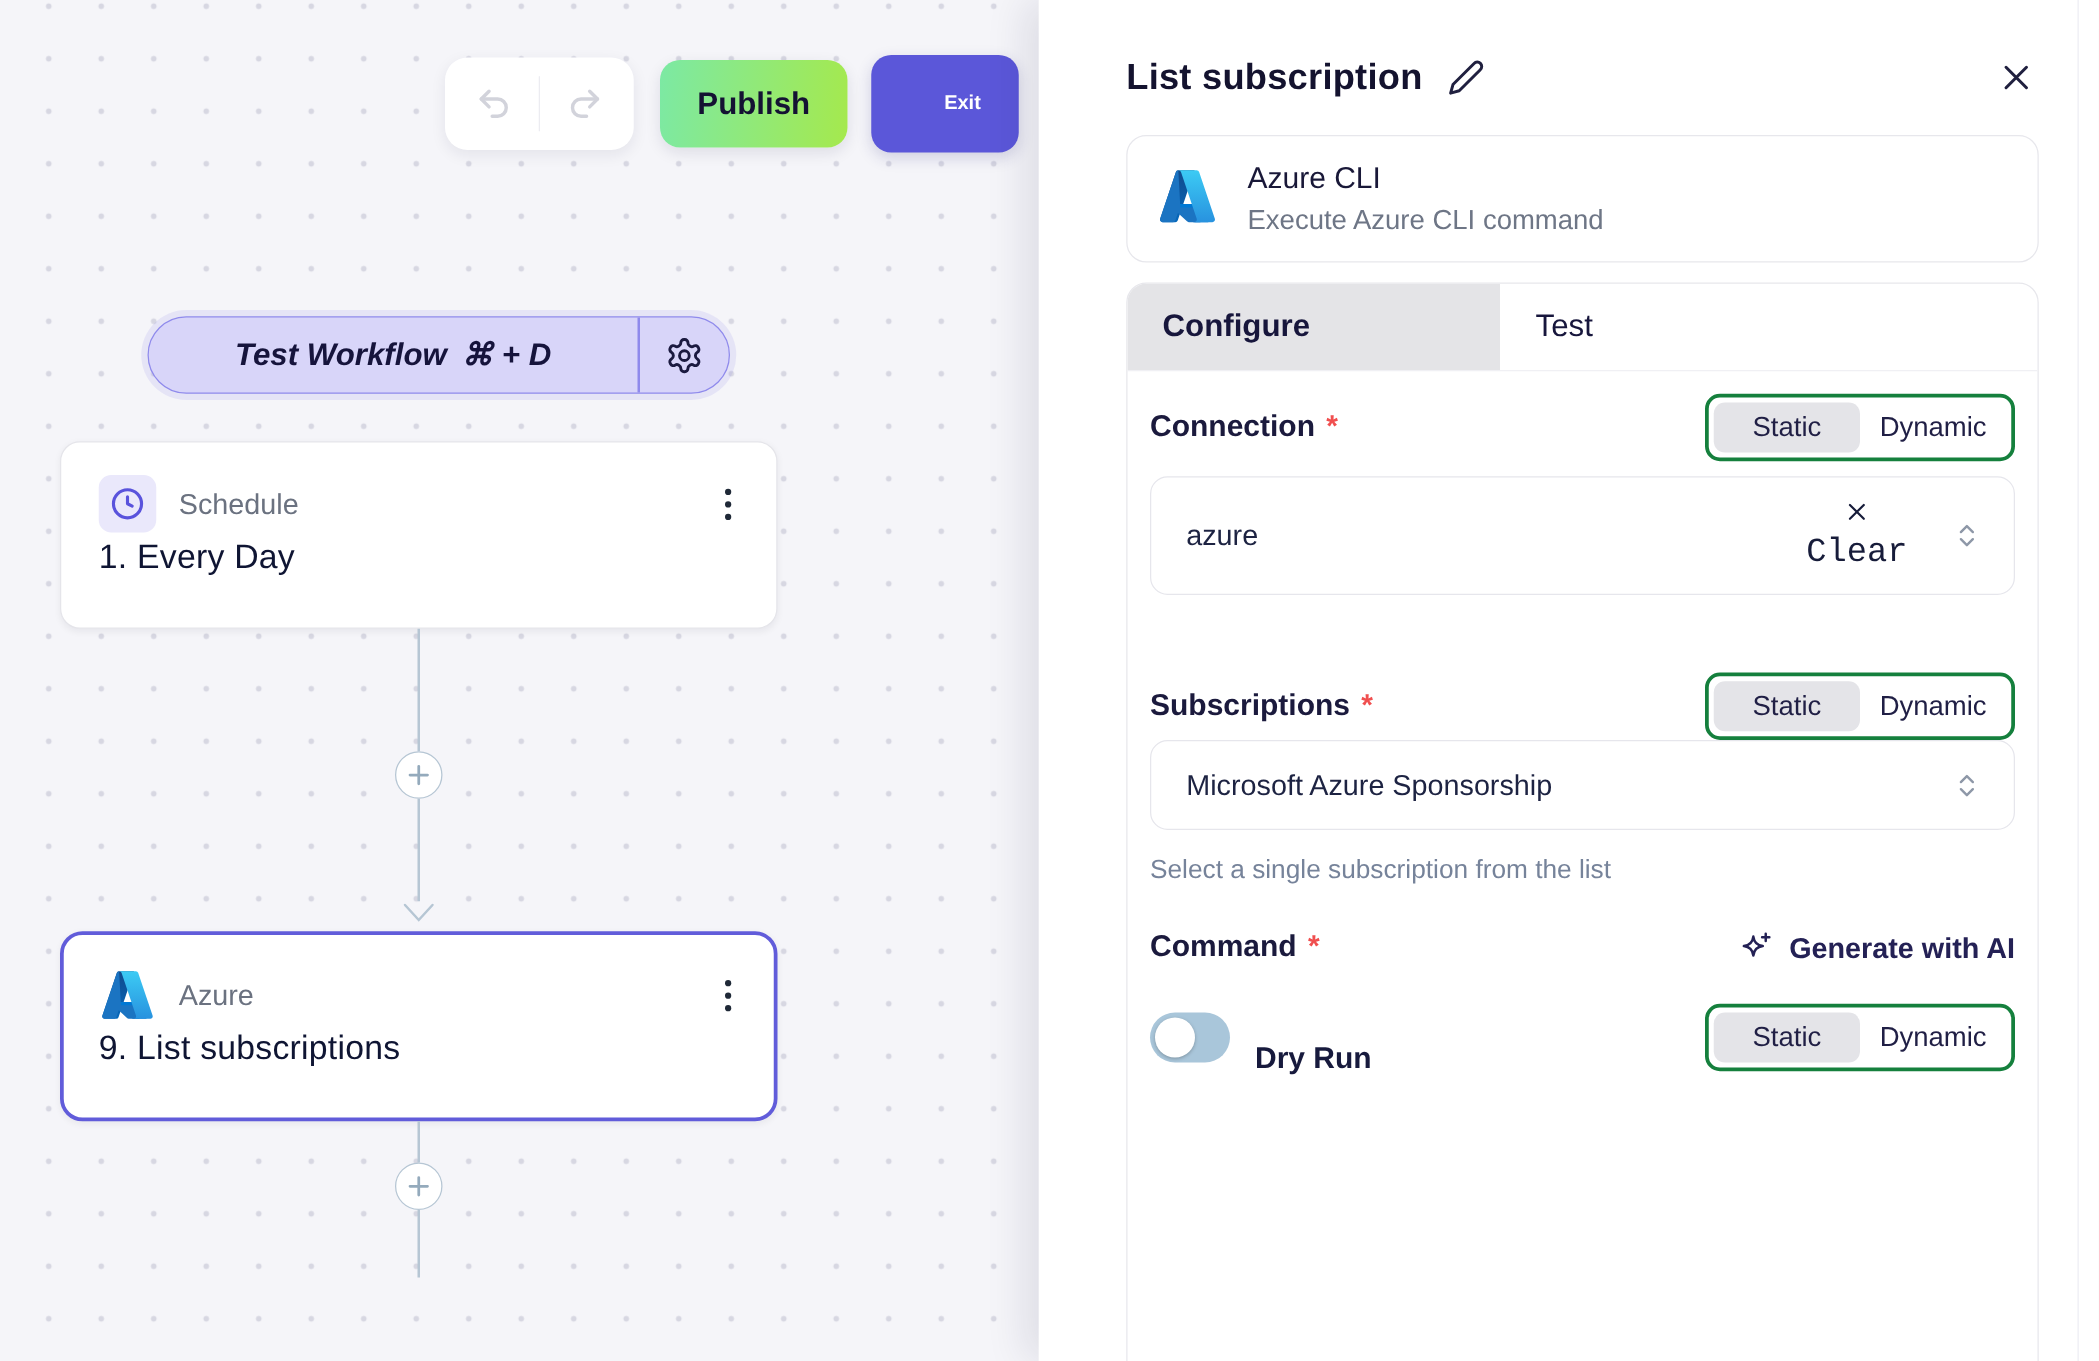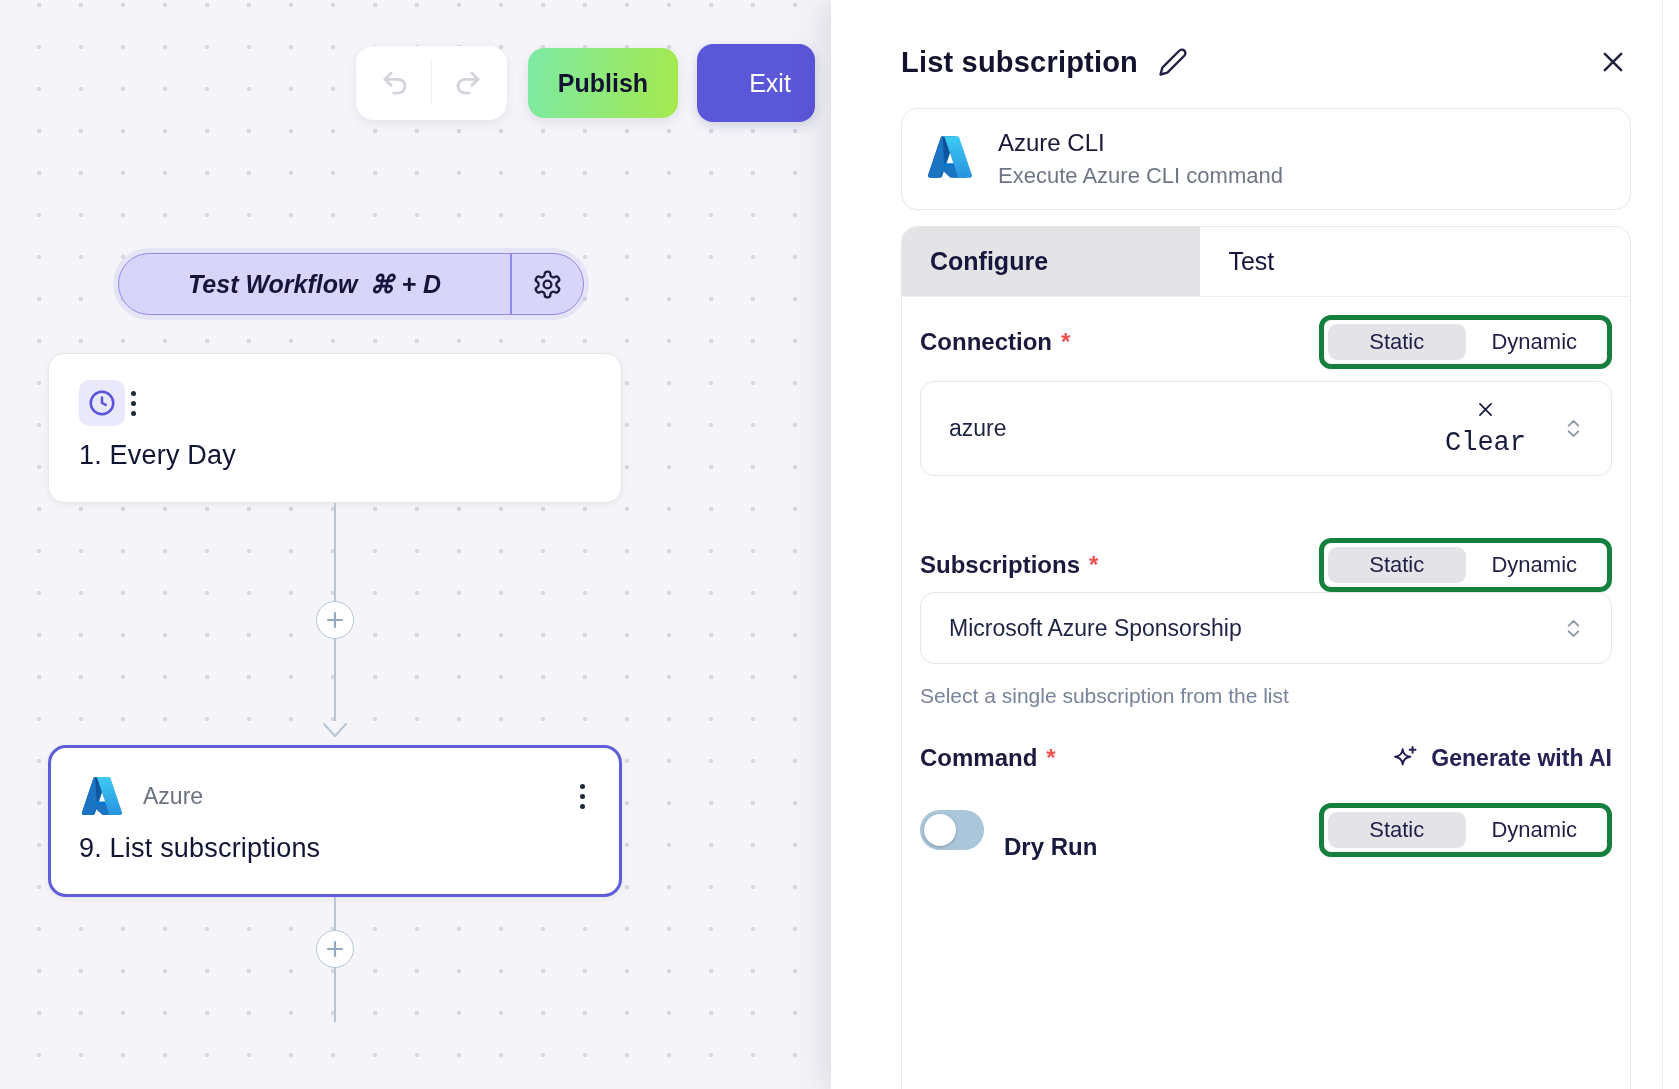--- a/index.html
+++ b/index.html
@@ -26,21 +26,21 @@
   .publish-btn {
     position:absolute; left:528px; top:48px; width:150px; height:70px;
     border:none; border-radius:16px; cursor:pointer;
     background:linear-gradient(96deg,#7ce9a4 0%,#a5e94d 100%);
     font-family:inherit; font-size:25px; font-weight:700; color:#141233;
     box-shadow:0 4px 12px rgba(20,20,60,.10);
   }
   .exit-btn {
     position:absolute; left:697px; top:44px; width:118px; height:78px;
     border:none; border-radius:16px; cursor:pointer;
-    background:#5b57d9; font-family:inherit; font-size:25px; font-weight:400; color:#fff;
+    background:#5b57d9; font-family:inherit; font-size:16px; font-weight:700; color:#fff;
     box-shadow:0 4px 12px rgba(40,40,120,.18);
     padding-left:28px;
   }
   .test-pill {
     position:absolute; left:118px; top:253px; width:466px; height:62px;
     background:#d8d5f9; border:1.5px solid #8f8aec; border-radius:31px;
     box-shadow:0 0 0 5px rgba(120,115,235,.13);
     display:flex; align-items:stretch; cursor:pointer;
   }
   .test-main { width:391px; display:flex; align-items:center; justify-content:center; font-size:25px; font-weight:600; color:#16143c;font-style:italic; }
@@ -56,21 +56,21 @@
   .node.selected { border:3px solid #615cda; border-radius:18px; height:152px; padding:25px 28px 0 28px; }
   .node-head { display:flex; align-items:center; }
   .icon-tile {
     width:46px; height:46px; border-radius:10px; background:#eae8fb;
     display:flex; align-items:center; justify-content:center;
   }
   .node-logo { width:46px; height:46px; display:flex; align-items:center; justify-content:center; }
   .node-app { margin-left:18px; font-size:23px; color:#6b7280; flex:1; }
   .kebab { display:flex; flex-direction:column; gap:5px; padding:4px 6px; cursor:pointer; }
   .kebab i { width:5px; height:5px; border-radius:50%; background:#1f2937; }
-  .node-title { margin-top:14px; font-size:27px; font-weight:500; color:#0f1533; letter-spacing:.2px; }
+  .node-title { margin-top:4px; font-size:27px; font-weight:500; color:#0f1533; letter-spacing:.2px; }
 
   .vline { position:absolute; left:334px; width:2px; background:#b6c6d4; }
   .plus-btn {
     position:absolute; left:316px; width:38px; height:38px; border-radius:50%;
     background:#fff; border:1.5px solid #b6c6d4; cursor:pointer;
     display:flex; align-items:center; justify-content:center; padding:0;
   }
   .arrowhead { position:absolute; left:321px; }
 
   
@@ -100,22 +100,22 @@
   .tab { display:flex; align-items:center; padding-left:28px; font-size:25px; color:#17163c; cursor:pointer; }
   .tab.active { width:41%; background:#e4e4e7; font-weight:700; }
   .tab.plain { flex:1; font-weight:400; }
 
   .form { padding:16px 18px 0 18px; }
   .frow { display:flex; align-items:center; justify-content:space-between; }
   .field-label { display:flex; align-items:baseline; gap:9px; font-size:24px; font-weight:600; color:#1b1a3d; }
   .req { color:#f04f4f; font-size:24px; font-weight:600; }
 
   .seg-control {
-    display:flex; align-items:center; width:293px; height:54px;
-    border:5px solid #15803d; border-radius:12px; background:#fff; padding:4px;
+    display:flex; align-items:center; width:248px; height:54px;
+    border:3px solid #15803d; border-radius:12px; background:#fff; padding:4px;
   }
   .seg { flex:1; height:100%; display:flex; align-items:center; justify-content:center;
          font-size:22px; color:#201f45; border-radius:9px; cursor:pointer; }
   .seg.active { background:#e4e4e8; font-weight:500; }
 
   .select-box {
     display:flex; align-items:center; border:1px solid #e6e6ec; border-radius:14px;
     background:#fff; padding:0 26px 0 28px; font-size:23px; color:#1d2342; cursor:pointer;
   }
   .select-box .value { flex:1; }
@@ -184,20 +184,21 @@
     </div>
 
     <div class="node" style="top:353px">
       <div class="node-head">
         <div class="icon-tile">
           <svg width="30" height="30" viewBox="0 0 24 24" fill="none" stroke="#5a53dc" stroke-width="2" stroke-linecap="round" stroke-linejoin="round">
               <circle cx="12" cy="12" r="9"></circle>
               <polyline points="12 7.5 12 12 15 13.5"></polyline>
             </svg>
         </div>
+        <span class="node-app">Schedule</span>
         <div class="kebab">
             <i></i>
             <i></i>
             <i></i>
           </div>
       </div>
       <div class="node-title">1. Every Day</div>
     </div>
 
     <div class="vline" style="top:503px;height:98px"></div>

